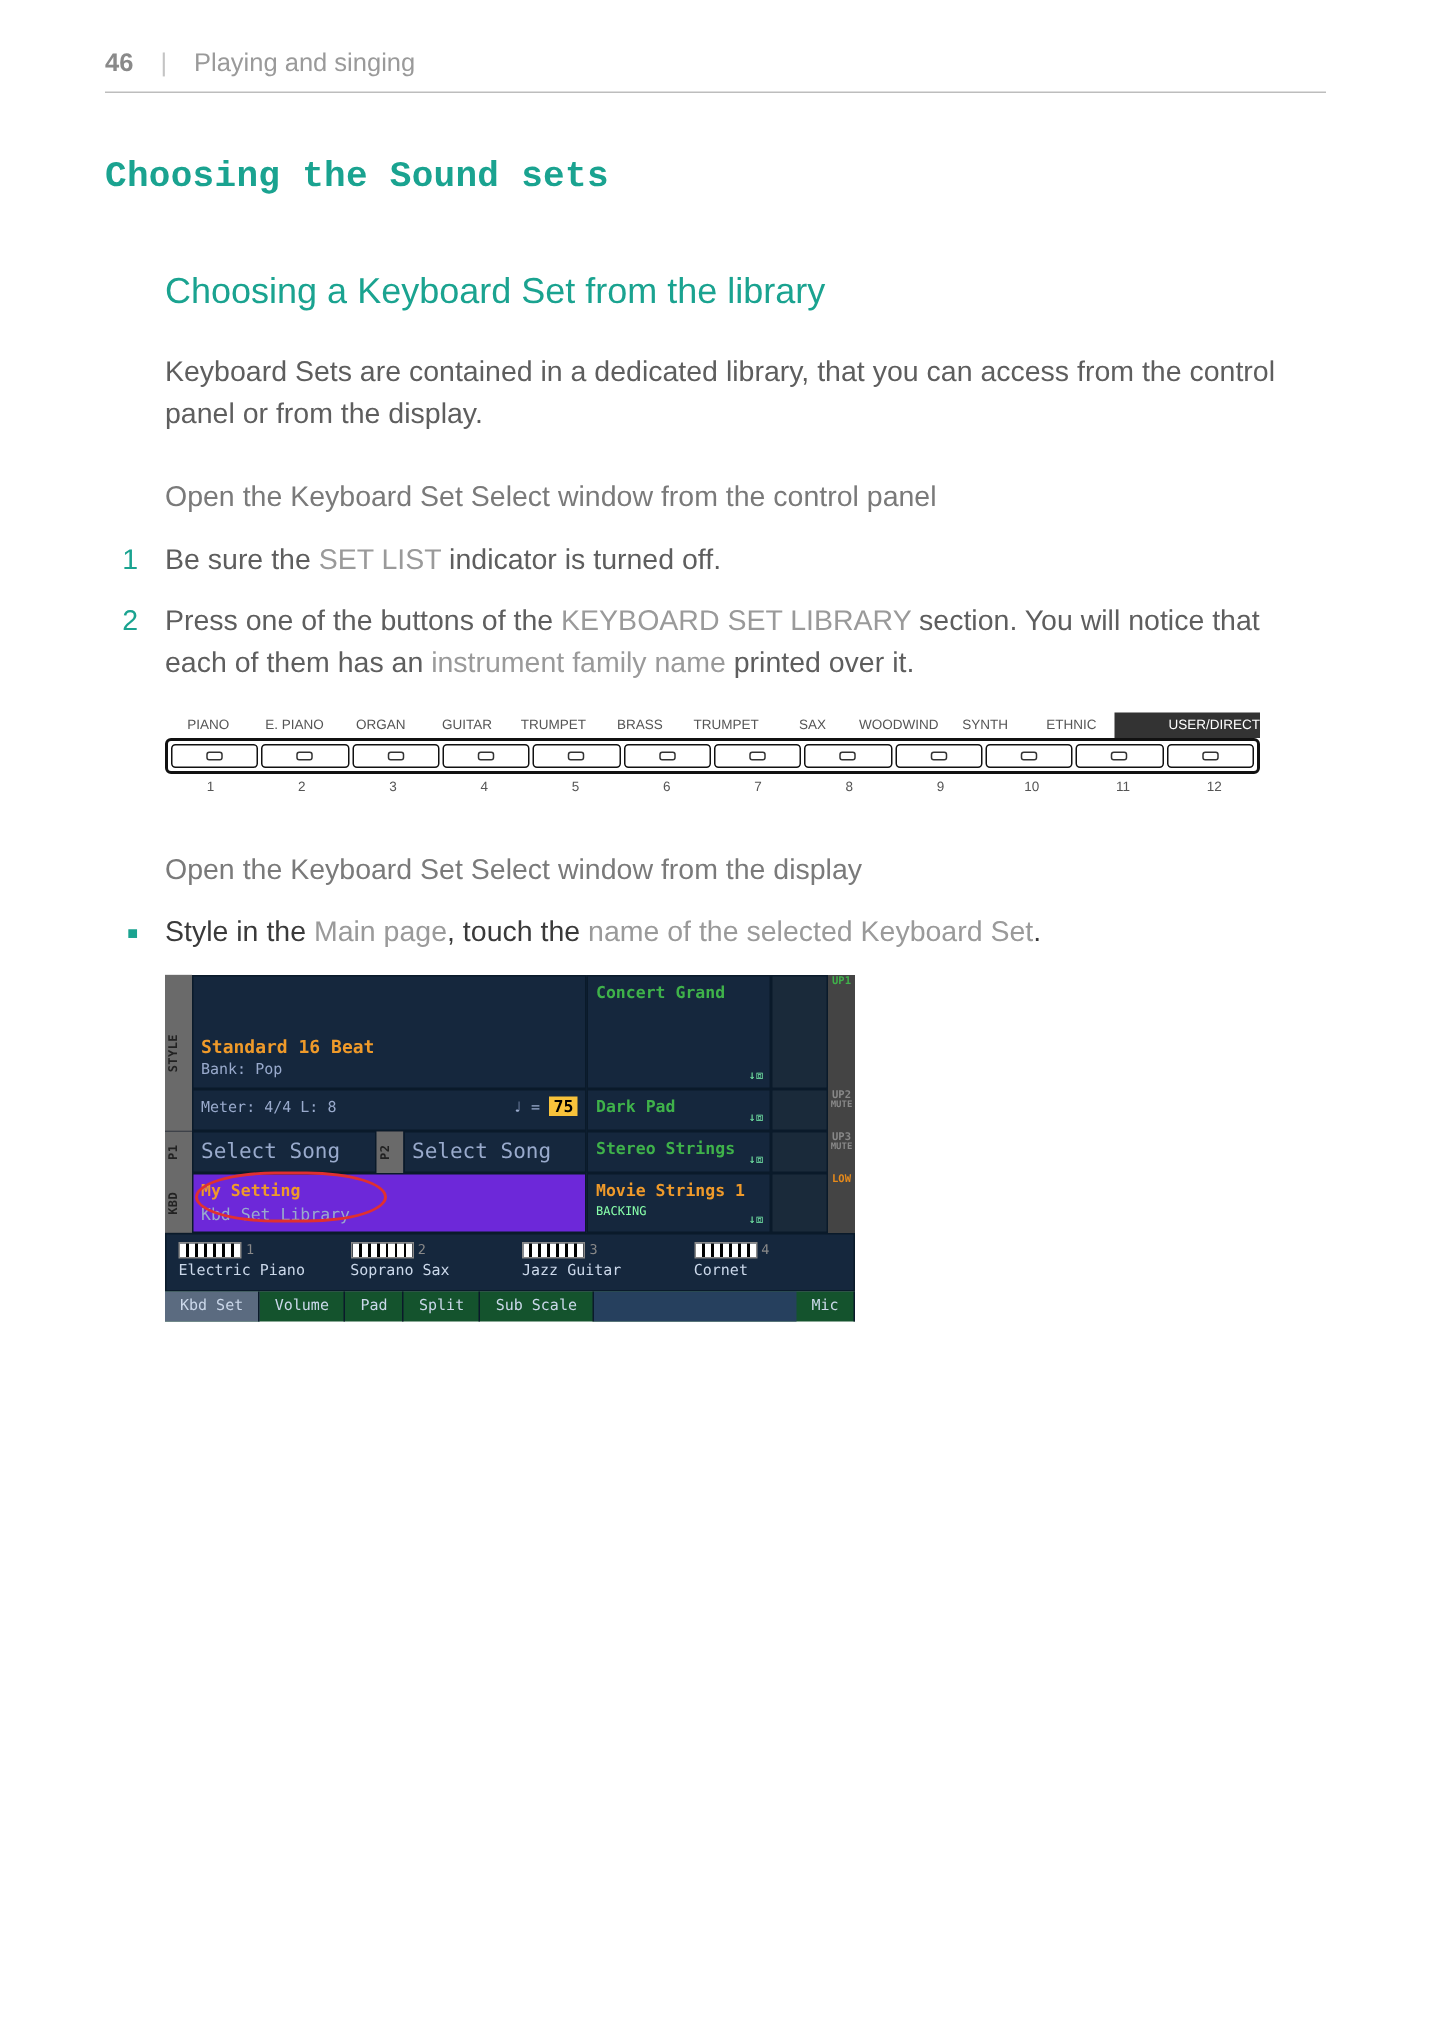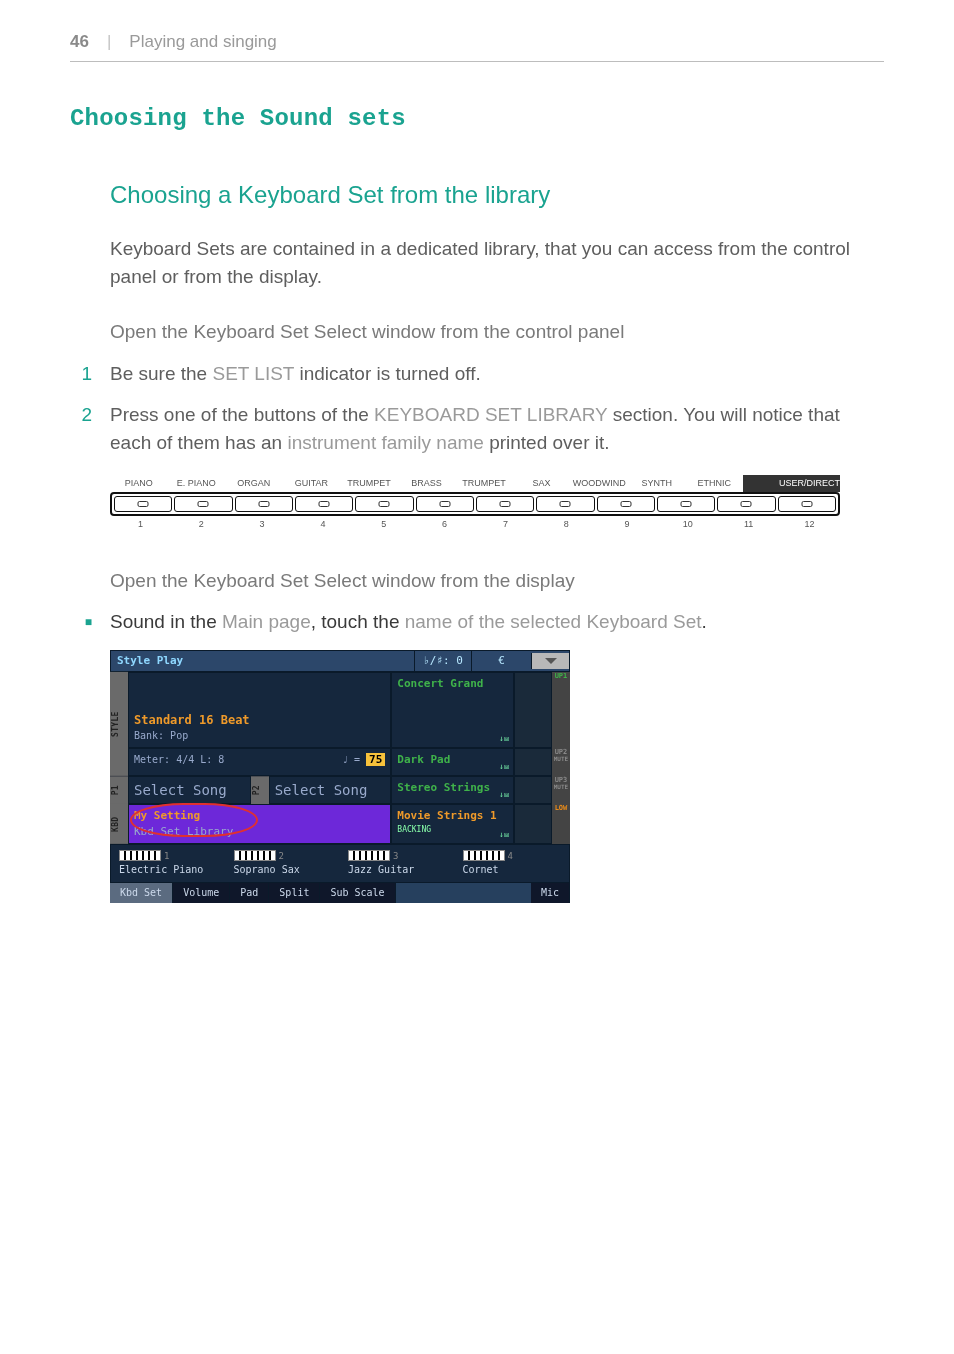--- a/index.html
+++ b/index.html
@@ -89,21 +89,21 @@
   .rtag .m { color:#888; font-size:6px; display:block; }
   .psel { color:#9ac; font-size:14px; }
   .kbd { border:1px solid #0a1a2a; background:#6d28d9; }
   .kbdname.sel { color:#ef9a2a; font-weight:bold; }
   .kbdname { color:#9ac; }
   .kbdcircle { position:absolute; border:2px solid #e03030; border-radius:50%/60%; width:128px; height:34px; left:1px; top:-2px; pointer-events:none; }
   .minikbd { display:inline-block; width:42px; height:11px; border:1px solid #888; background: repeating-linear-gradient(90deg,#fff 0 4px,#000 4px 6px); vertical-align:middle; margin-right:3px;}
   .kbdrow { display:flex; background:#15273d; border:1px solid #0a1a2a; }
   .kbdrow > div { flex:1; padding:4px 8px; color:#cbd8ea; font-size:10px; }
   .ksnum { color:#888; font-size:9px; }
-  .tabs { display:flex; background:#0f172a; }
+  .tabs { display:flex; background:#14532d; }
   .tabs > div { padding:3px 10px; color:#cbd8ea; font-size:10px; border-right:1px solid #0a1a2a; }
   .tabs > div.act { background:#5b6b80; }
   .tabs .gap { flex:1; background:#26405e; border-right:none; }
   .backing { font-size:8px; color:#8fa; display:block; }
 </style>
 </head>
 <body>
 
 <div class="hdr">
   <span class="pn">46</span>
@@ -176,31 +176,25 @@
     <div>11</div>
     <div>12</div>
   </div>
 </div>
 
 <p class="lead">Open the Keyboard Set Select window from the display</p>
 
 <div class="bullet">
   <div class="sq">■</div>
   <div class="txt">
-    <span>Sound in the </span><span class="light">Main page</span><span>, touch the </span><span class="light">name of the selected Keyboard Set</span><span>.</span>
+    <span>Style in the </span><span class="light">Main page</span><span>, touch the </span><span class="light">name of the selected Keyboard Set</span><span>.</span>
   </div>
 </div>
 
 <div class="disp">
-  <div class="titlebar">
-    <div class="spname">Style Play</div>
-    <div class="chip">♭/♯: 0</div>
-    <div class="chip" style="width:60px;text-align:center">€</div>
-    <div class="menu"></div>
-  </div>
 
   <div class="grid">
 
     <div class="vtab" style="grid-row:span 2">STYLE</div>
     <div class="cell stylecell" style="grid-column:span 3">
       <div class="stylename">Standard 16 Beat</div>
       <div class="bank">Bank: Pop</div>
     </div>
     <div class="cell">
       <span class="snd">Concert Grand</span>

